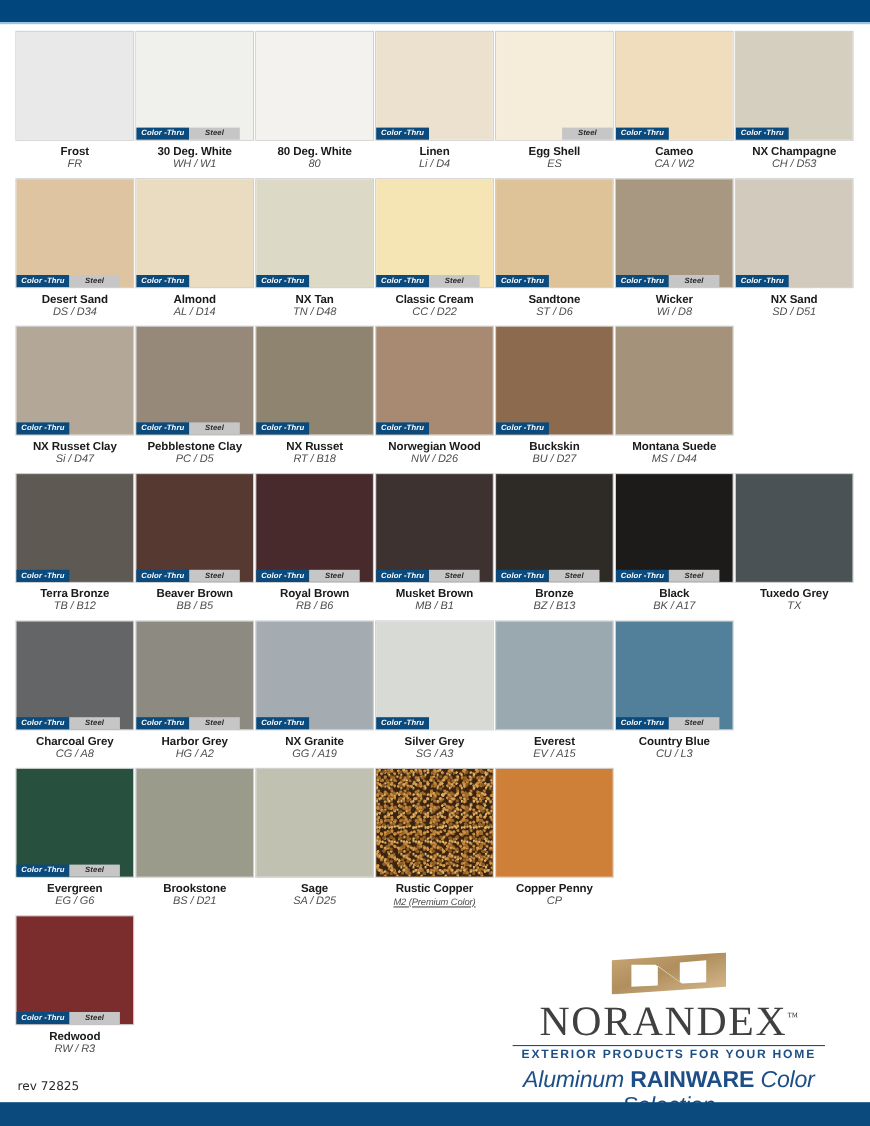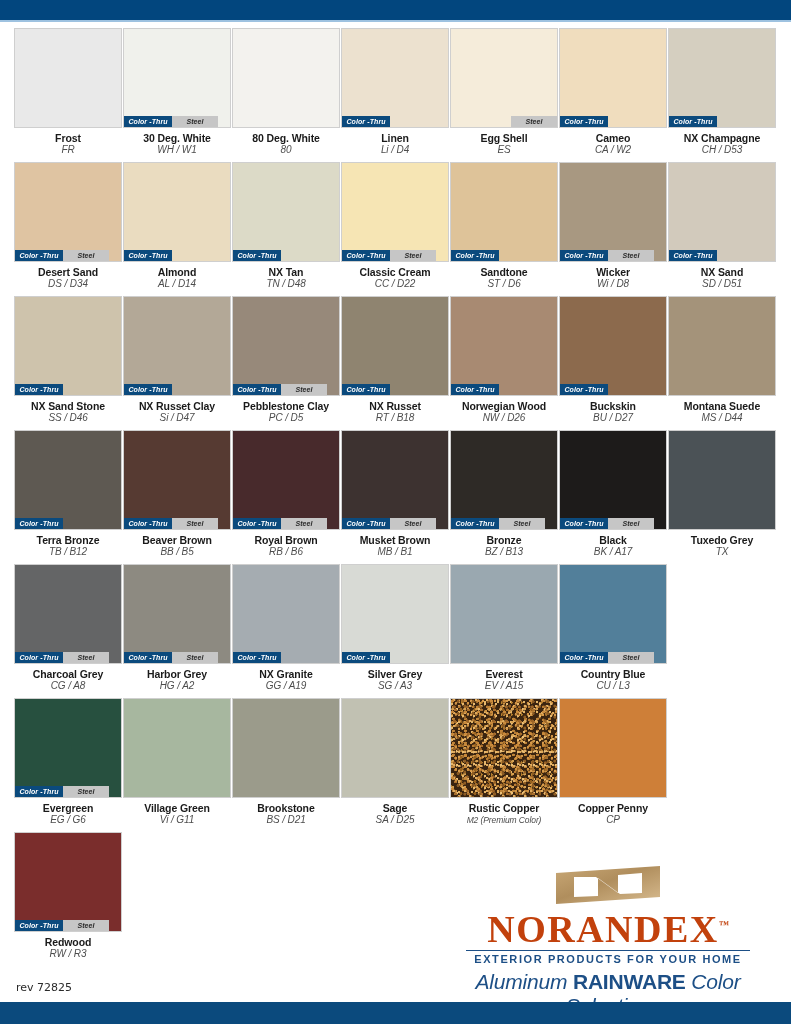--- a/index.html
+++ b/index.html
@@ -135,20 +135,21 @@
   .chip-code {
     text-align: center;
     font-size: 10px;
     font-style: italic;
     color: #4d4d4d;
     line-height: 12px;
     letter-spacing: -0.1px;
   }
   .chip-code.small {
     font-size: 8.5px;
+    text-decoration: underline;
   }
 
   
   .revision {
     position: absolute;
     left: 16px; top: 981px;
     font-size: 11px;
     color: #2a2a2a;
     font-family: "DejaVu Sans", sans-serif;
   }
@@ -160,22 +161,22 @@
     width: 330px;
     text-align: center;
   }
   .logo-mark {
     display: block;
     margin: 0 auto 1px auto;
   }
   .logo-word {
     font-family: "Liberation Serif", serif;
     font-size: 38px;
-    font-weight: bold;
-    color: #c2410c;
+    font-weight: normal;
+    color: #404040;
     letter-spacing: 1.5px;
     line-height: 40px;
     position: relative;
     display: inline-block;
   }
   .logo-tm {
     font-size: 10px;
     vertical-align: super;
     letter-spacing: 0;
   }
@@ -346,30 +347,20 @@
             <div class="badge badge-colorthru">Color -Thru</div>
           </div>
         </div>
         <div class="chip-name">NX Sand</div>
         <div class="chip-code">SD / D51</div>
       </div>
     </div>
     <div class="row">
       <div class="cell">
         <div class="chip-wrap">
-          <div class="chip" style="background: rgb(206, 195, 172);"></div>
-          <div class="badges">
-            <div class="badge badge-colorthru">Color -Thru</div>
-          </div>
-        </div>
-        <div class="chip-name">NX Sand Stone</div>
-        <div class="chip-code">SS / D46</div>
-      </div>
-      <div class="cell">
-        <div class="chip-wrap">
           <div class="chip" style="background: rgb(179, 168, 151);"></div>
           <div class="badges">
             <div class="badge badge-colorthru">Color -Thru</div>
           </div>
         </div>
         <div class="chip-name">NX Russet Clay</div>
         <div class="chip-code">Si / D47</div>
       </div>
       <div class="cell">
         <div class="chip-wrap">
@@ -560,27 +551,20 @@
       <div class="cell">
         <div class="chip-wrap">
           <div class="chip" style="background: rgb(39, 80, 63);"></div>
           <div class="badges">
             <div class="badge badge-colorthru">Color -Thru</div>
             <div class="badge badge-steel">Steel</div>
           </div>
         </div>
         <div class="chip-name">Evergreen</div>
         <div class="chip-code">EG / G6</div>
-      </div>
-      <div class="cell">
-        <div class="chip-wrap">
-          <div class="chip" style="background: rgb(167, 183, 159);"></div>
-        </div>
-        <div class="chip-name">Village Green</div>
-        <div class="chip-code">Vi / G11</div>
       </div>
       <div class="cell">
         <div class="chip-wrap">
           <div class="chip" style="background: rgb(155, 155, 139);"></div>
         </div>
         <div class="chip-name">Brookstone</div>
         <div class="chip-code">BS / D21</div>
       </div>
       <div class="cell">
         <div class="chip-wrap">

